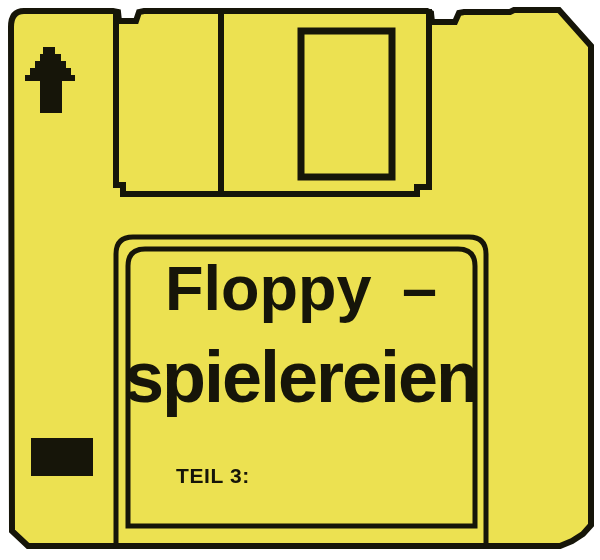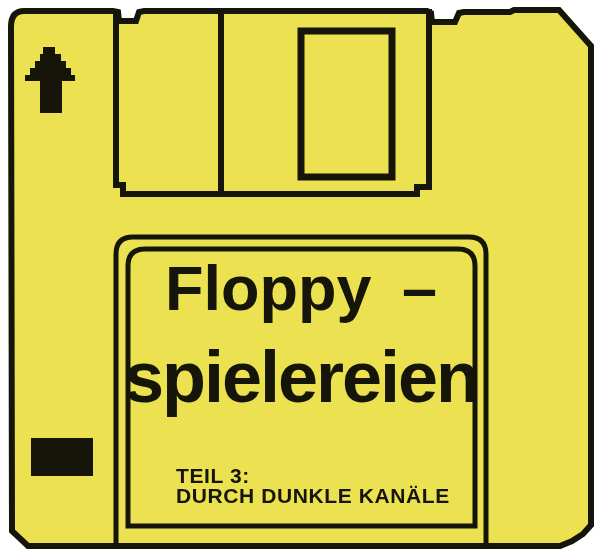--- a/index.html
+++ b/index.html
@@ -92,16 +92,15 @@
     <polygon class="ink-fill" points="43,47 55,47 55,54 61,54 61,61 66,61 66,68 71,68 71,75 75,75 75,81
                   62,81 62,113 40,113 40,81 25,81 25,75 30,75 30,68 35,68 35,61 40,61 40,54 43,54"></polygon>
   </svg>
 
   <div class="txt title1">Floppy –</div>
 
   <div class="txt title2">spielereien</div>
 
   <div class="txt part-info">
     <div>TEIL 3:</div>
-    <div>DURCH DUNKLE KANÄLE</div>
   </div>
 
 </div>
 
 </body></html>

